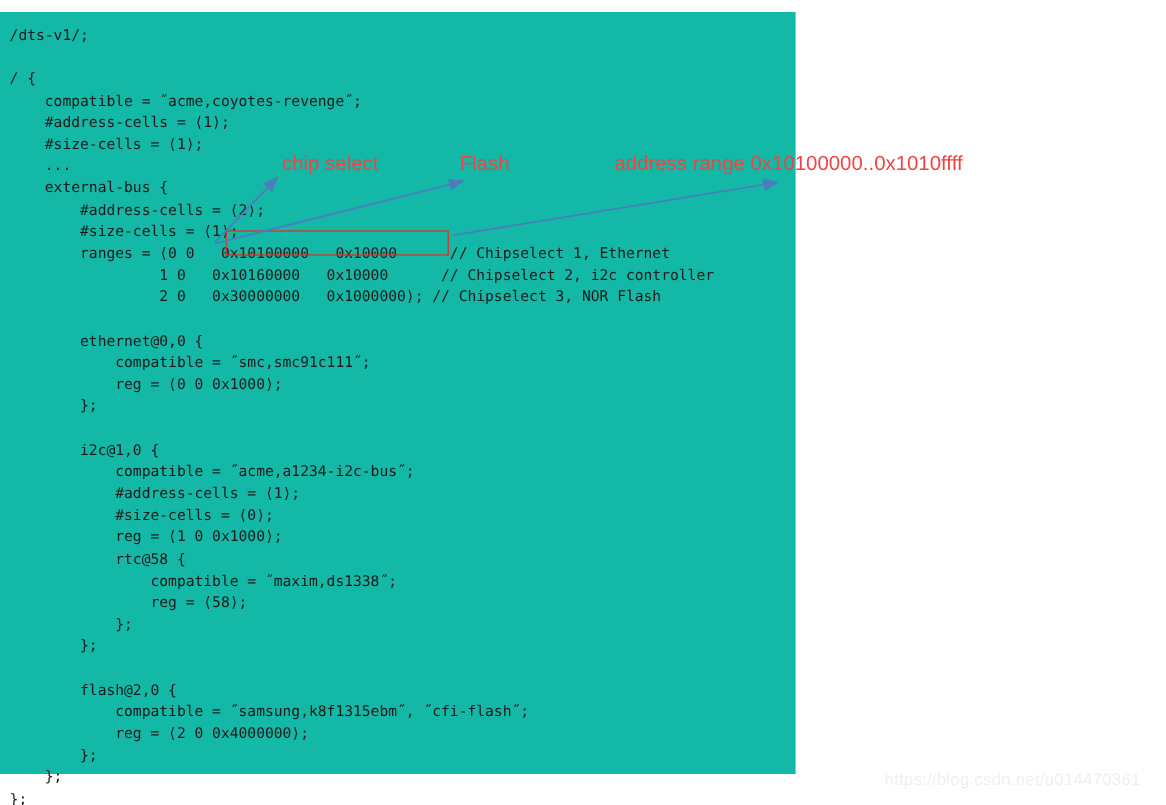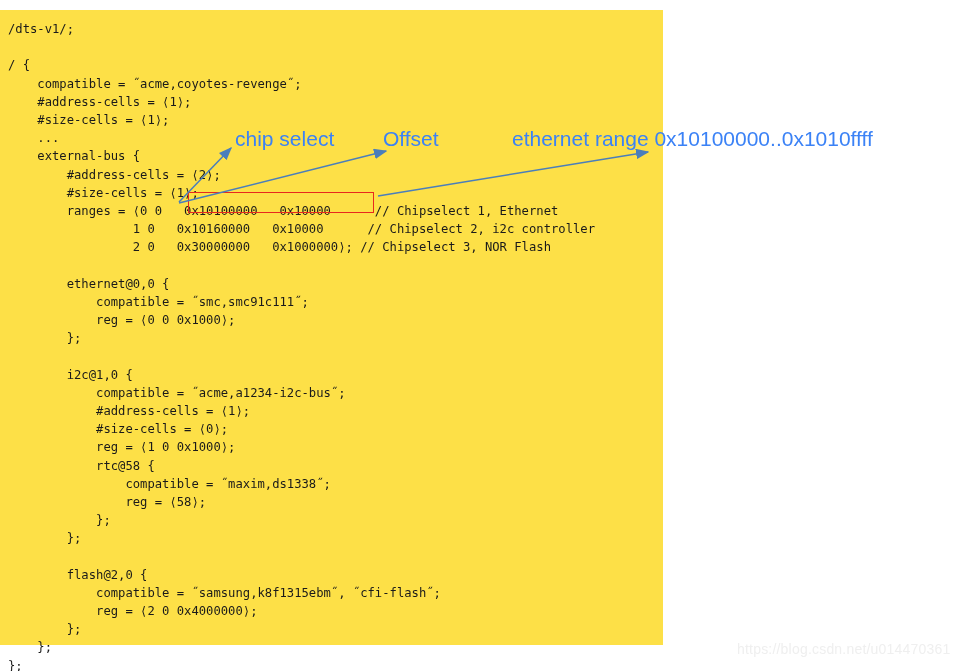--- a/index.html
+++ b/index.html
@@ -15,21 +15,21 @@
     font-family: "Liberation Sans", sans-serif;
   }
 
   
   #code-block {
     position: absolute;
     left: 0;
     top: 10px;
     width: 663px;
     height: 635px;
-    background: #fde047;
+    background: #14b8a6;
     box-sizing: border-box;
     padding: 10px 0 0 0;
   }
 
   #code-lines {
     font-family: "DejaVu Sans Mono", "Liberation Mono", monospace;
     font-size: 12.2px;
     line-height: 18.2px;
     color: #1a1a1a;
     white-space: pre;
@@ -56,22 +56,22 @@
     height: 21px;
     border: 1.6px solid #e8281e;
     box-sizing: border-box;
     pointer-events: none;
   }
 
   
   .annotation {
     position: absolute;
     font-family: "Liberation Sans", sans-serif;
-    font-size: 21px;
-    color: #3b82f6;
+    font-size: 17px;
+    color: #ef4444;
     white-space: nowrap;
     line-height: 1;
     text-align: right;
   }
   #ann-chip-select { left: 235px; top: 128px; }
   #ann-offset      { left: 383px; top: 128px; }
   #ann-address     { left: 512px; top: 128px; }
 
   
   #arrow-layer {
@@ -112,16 +112,16 @@
   </defs>
 
   <line x1="179" y1="202" x2="231" y2="148" stroke="#4a7ebb" stroke-width="1.5" marker-end="url(#arrowhead)"></line>
 
   <line x1="179" y1="203" x2="386" y2="151" stroke="#4a7ebb" stroke-width="1.5" marker-end="url(#arrowhead)"></line>
 
   <line x1="378" y1="196" x2="648" y2="152" stroke="#4a7ebb" stroke-width="1.5" marker-end="url(#arrowhead)"></line>
 </svg>
 
 <div class="annotation" id="ann-chip-select">chip select</div>
-<div class="annotation" id="ann-offset">Offset</div>
-<div class="annotation" id="ann-address">ethernet range 0x10100000..0x1010ffff</div>
+<div class="annotation" id="ann-offset">Flash</div>
+<div class="annotation" id="ann-address">address range 0x10100000..0x1010ffff</div>
 
 <div id="watermark">https://blog.csdn.net/u014470361</div>
 
 </body></html>

